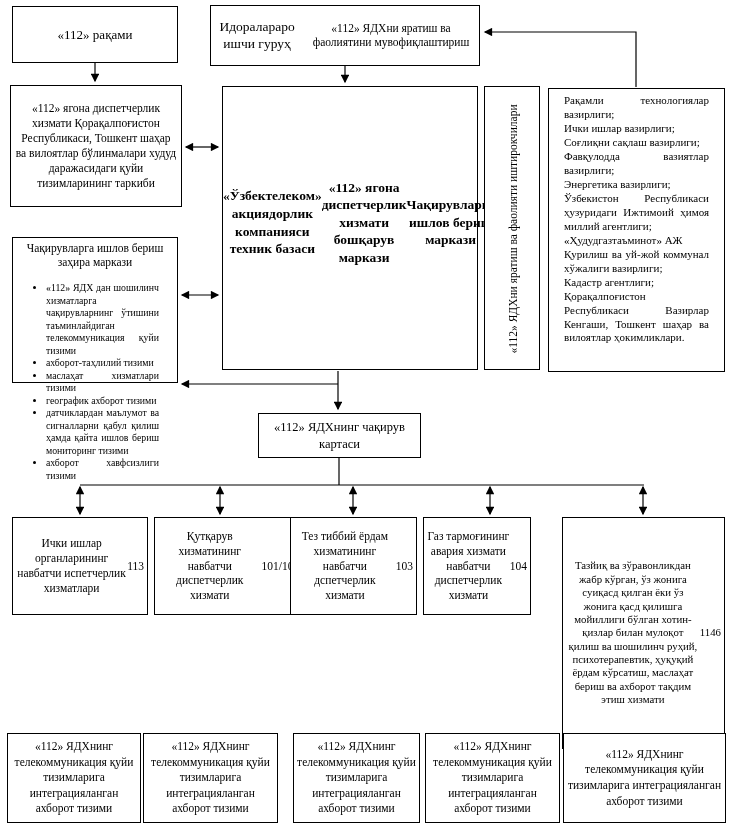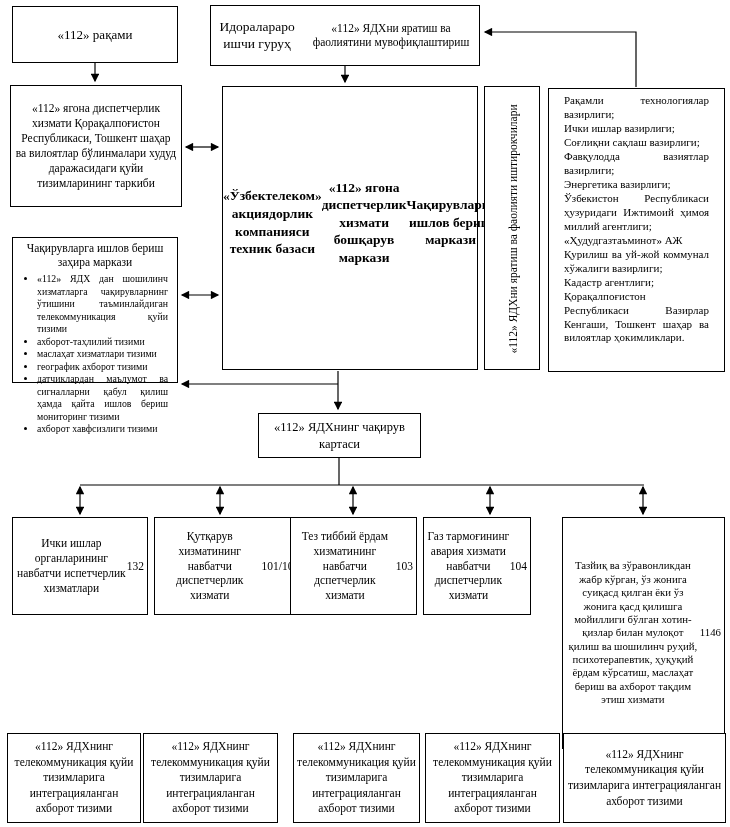--- a/index.html
+++ b/index.html
@@ -30,21 +30,21 @@
     transform:rotate(-90deg);
     display:flex; align-items:center; justify-content:center; text-align:center;
     font-size:11.5px; line-height:1.25;
   }
   .b-ministries { left:548px; top:88px; width:177px; height:284px; font-size:11px; line-height:1.27; padding:5px 15px; }
   .min-item   { text-align:justify; }
 
   
   .b-reserve  { left:12px; top:237px; width:166px; height:146px; padding:3px 5px 2px 5px; }
   .rz-title   { text-align:center; font-size:11.5px; line-height:1.22; margin-bottom:1px; }
-  .rz-list    { margin:4px; padding:0 0 0 15px; list-style:disc; }
+  .rz-list    { margin:13px; padding:0 0 0 15px; list-style:disc; }
   .rz-list li { font-size:9.8px; line-height:1.28; text-align:justify; }
 
   
   .b-karta    { left:258px; top:413px; width:163px; height:45px; font-size:12.5px; line-height:1.3; }
 
   
   .svc { top:517px; height:98px; font-size:11.5px; line-height:1.3; padding:2px 3px; }
   .s1 { left:12px;  width:136px; }
   .s2 { left:154px; width:155px; }
   .s3 { left:290px; width:127px; }
@@ -144,21 +144,21 @@
       <li>ахборот хавфсизлиги тизими</li>
     </ul>
   </div>
 
   <div class="box ctr b-karta">
     <div>«112» ЯДХнинг чақирув картаси</div>
   </div>
 
   <div class="box ctr svc s1">
     <div>Ички ишлар органларининг навбатчи испетчерлик хизматлари</div>
-    <div>132</div>
+    <div>113</div>
   </div>
   <div class="box ctr svc s2">
     <div>Қутқарув хизматининг навбатчи диспетчерлик хизмати</div>
     <div>101/1050</div>
   </div>
   <div class="box ctr svc s3">
     <div>Тез тиббий ёрдам хизматининг навбатчи дспетчерлик хизмати</div>
     <div>103</div>
   </div>
   <div class="box ctr svc s4">

